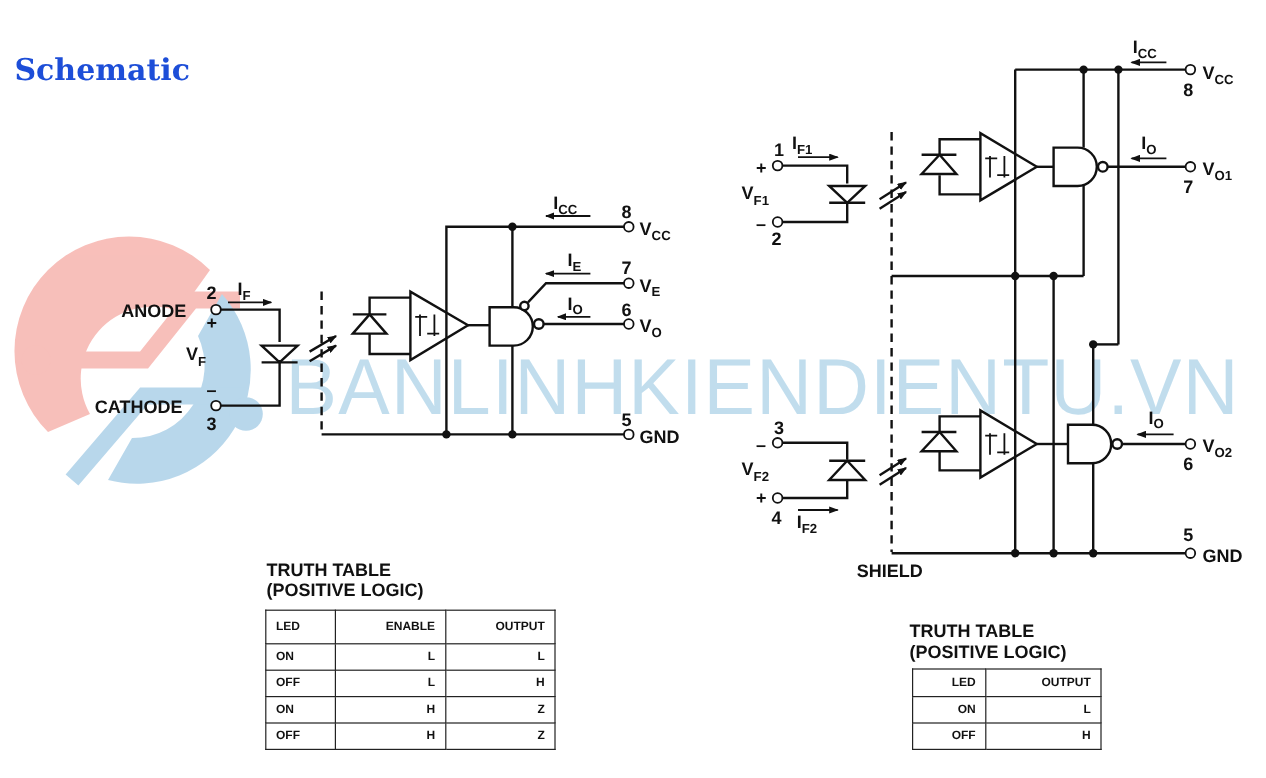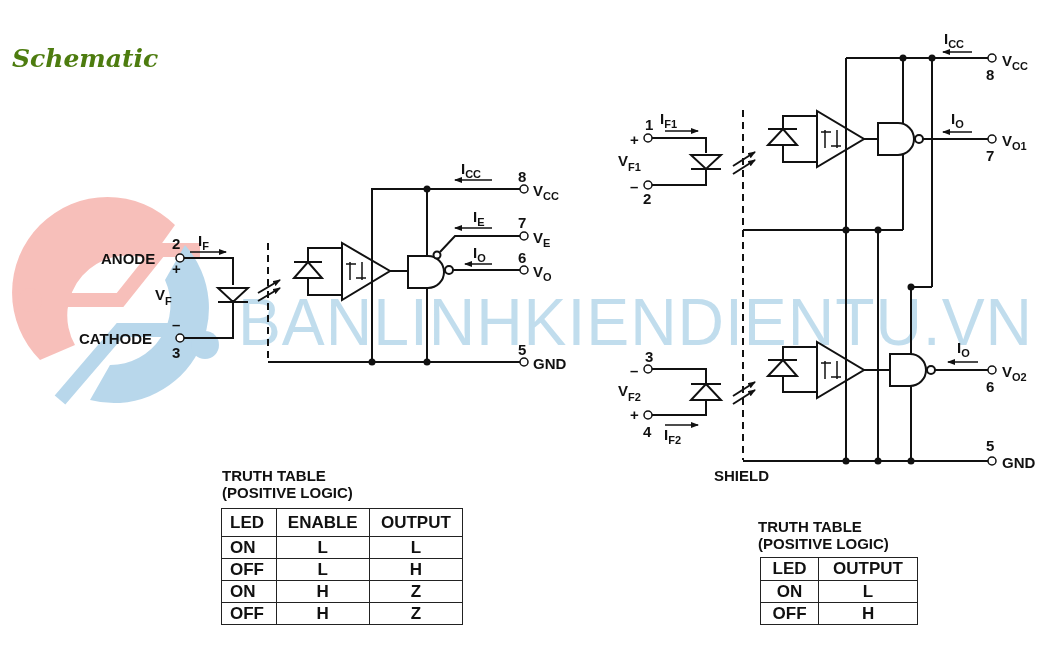--- a/index.html
+++ b/index.html
@@ -1,28 +1,28 @@
 <!DOCTYPE html>
 <html><head>
 <meta charset="utf-8">
 <style>
   html, body { margin:0; padding:0; background:#ffffff; }
   body { width:1055px; height:648px; position:relative; overflow:hidden; font-family:"Liberation Sans", sans-serif; }
-  .title { position:absolute; left:12px; top:44px; font-family:"DejaVu Serif", serif; font-weight:bold; font-size:25px; color:#4d7c0f;font-style:italic; }
+  .title { position:absolute; left:12px; top:44px; font-family:"DejaVu Serif", serif; font-weight:bold; font-size:25px; color:#1d4ed8; }
   svg#schem { position:absolute; left:0; top:0; }
   svg text { font-family:"Liberation Sans", sans-serif; font-weight:bold; fill:#111; }
   .lbl { font-size:15px; }
   .sub { font-size:11px; }
   .pin { font-size:15px; }
   .wm-text { font-family:"Liberation Sans", sans-serif; font-weight:normal; font-size:66px; fill:#8fc3e0; opacity:0.55; letter-spacing:1px; }
   .tt-title { position:absolute; text-align:left; font-weight:bold; font-size:15px; line-height:17px; color:#111; }
-  table.tt { position:absolute; border-collapse:collapse; font-weight:bold; font-size:17px; color:#111; }
+  table.tt { position:absolute; border-collapse:collapse; font-weight:bold; font-size:10px; color:#111; }
   table.tt td, table.tt th { border:1.6px solid #222; padding:0 8px; height:21px; font-weight:bold; }
   table.tt th { height:27px; }
-  .c { text-align:center; }
+  .c { text-align:right; }
   .l { text-align:left; }
 </style>
 </head>
 <body>
 
 <div class="title">Schematic</div>
 
 <svg id="schem" width="1055" height="648" viewBox="0 0 1055 648">
   <defs>
     <marker id="arr" markerWidth="8" markerHeight="6" refX="7" refY="3" orient="auto" markerUnits="userSpaceOnUse">

